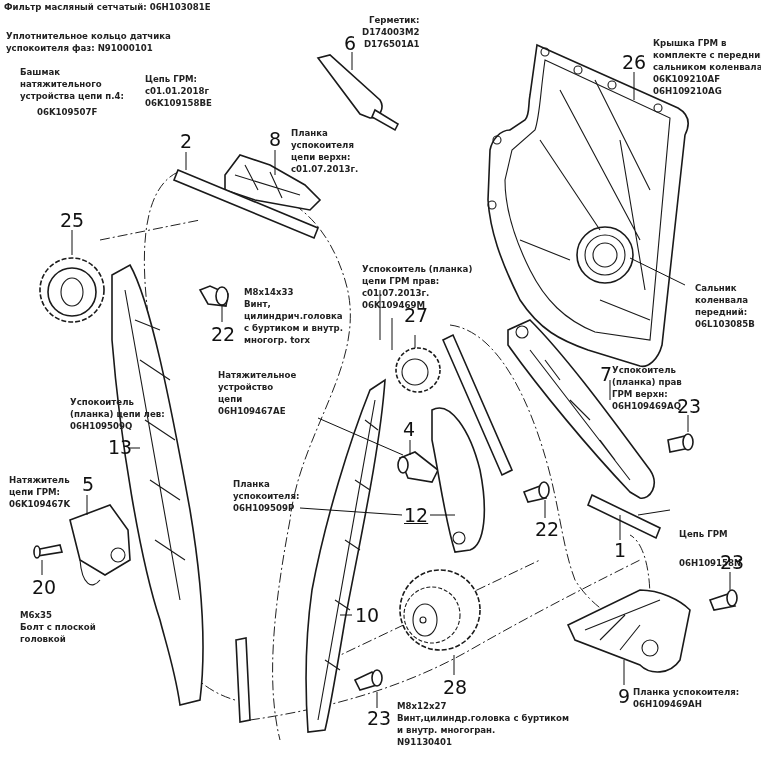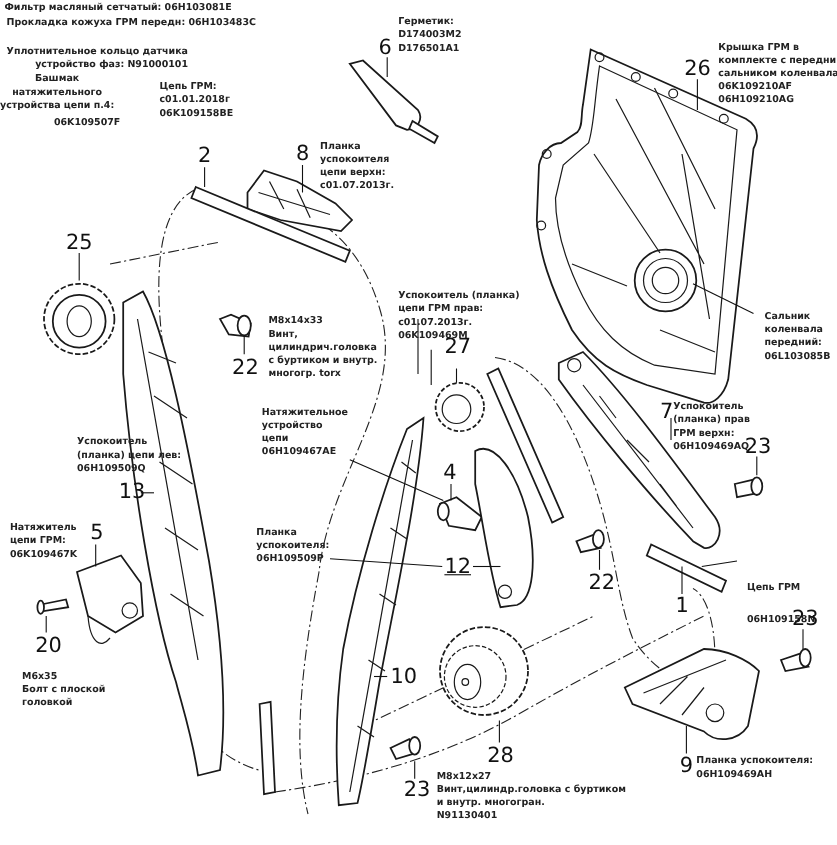--- a/index.html
+++ b/index.html
@@ -182,40 +182,39 @@
     <line class="ln" x1="730" y1="572" x2="730" y2="590"></line>
     <line class="ln" x1="624" y1="660" x2="624" y2="685"></line>
     <line class="ln" x1="630" y1="258" x2="685" y2="285"></line>
   </g>
 </svg>
 
 <div class="lbl" style="left:4px;top:1px;">
   <div>Фильтр масляный сетчатый: 06H103081E</div>
 </div>
 <div class="lbl" style="left:6px;top:15px;">
-  <div>Прокладка кожуха ГРМ передн: 06H103483C</div>
-</div>
-<div class="lbl" style="left:6px;top:41px;text-align:right;">
+</div>
+<div class="lbl" style="left:6px;top:30px;">
   <div>Уплотнительное кольцо датчика</div>
-  <div>устройство фаз: N91000101</div>
-</div>
-<div class="lbl" style="left:0;top:66px;text-align:center;">
+  <div>успокоителя фаз: N91000101</div>
+</div>
+<div class="lbl" style="left:20px;top:66px;">
   <div>Башмак</div>
   <div>натяжительного</div>
   <div>устройства цепи п.4:</div>
 </div>
-<div class="lbl" style="left:16px;top:106px;padding-left:33px;">
+<div class="lbl" style="left:4px;top:106px;padding-left:33px;">
   <div>06K109507F</div>
 </div>
 <div class="lbl" style="left:145px;top:73px;">
   <div>Цепь ГРМ:</div>
   <div>с01.01.2018г</div>
   <div>06K109158BE</div>
 </div>
-<div class="lbl" style="left:362px;top:14px;">
+<div class="lbl" style="left:362px;top:14px;text-align:right;">
   <div>Герметик:</div>
   <div>D174003M2</div>
   <div>D176501A1</div>
 </div>
 <div class="lbl" style="left:653px;top:37px;">
   <div>Крышка ГРМ в</div>
   <div> комплекте с передним</div>
   <div>сальником коленвала:</div>
   <div>06K109210AF</div>
   <div>06H109210AG</div>
@@ -244,21 +243,21 @@
   <div>коленвала</div>
   <div>передний:</div>
   <div>06L103085B</div>
 </div>
 <div class="lbl" style="left:612px;top:364px;">
   <div>Успокоитель</div>
   <div>(планка) прав</div>
   <div>ГРМ верхн:</div>
   <div>06H109469AQ</div>
 </div>
-<div class="lbl" style="left:218px;top:369px;margin-left:20px;">
+<div class="lbl" style="left:218px;top:369px;">
   <div>Натяжительное</div>
   <div>устройство</div>
   <div>цепи</div>
   <div> 06H109467AE</div>
 </div>
 <div class="lbl" style="left:70px;top:396px;">
   <div>Успокоитель</div>
   <div>(планка) цепи лев:</div>
   <div>06H109509Q</div>
 </div>

